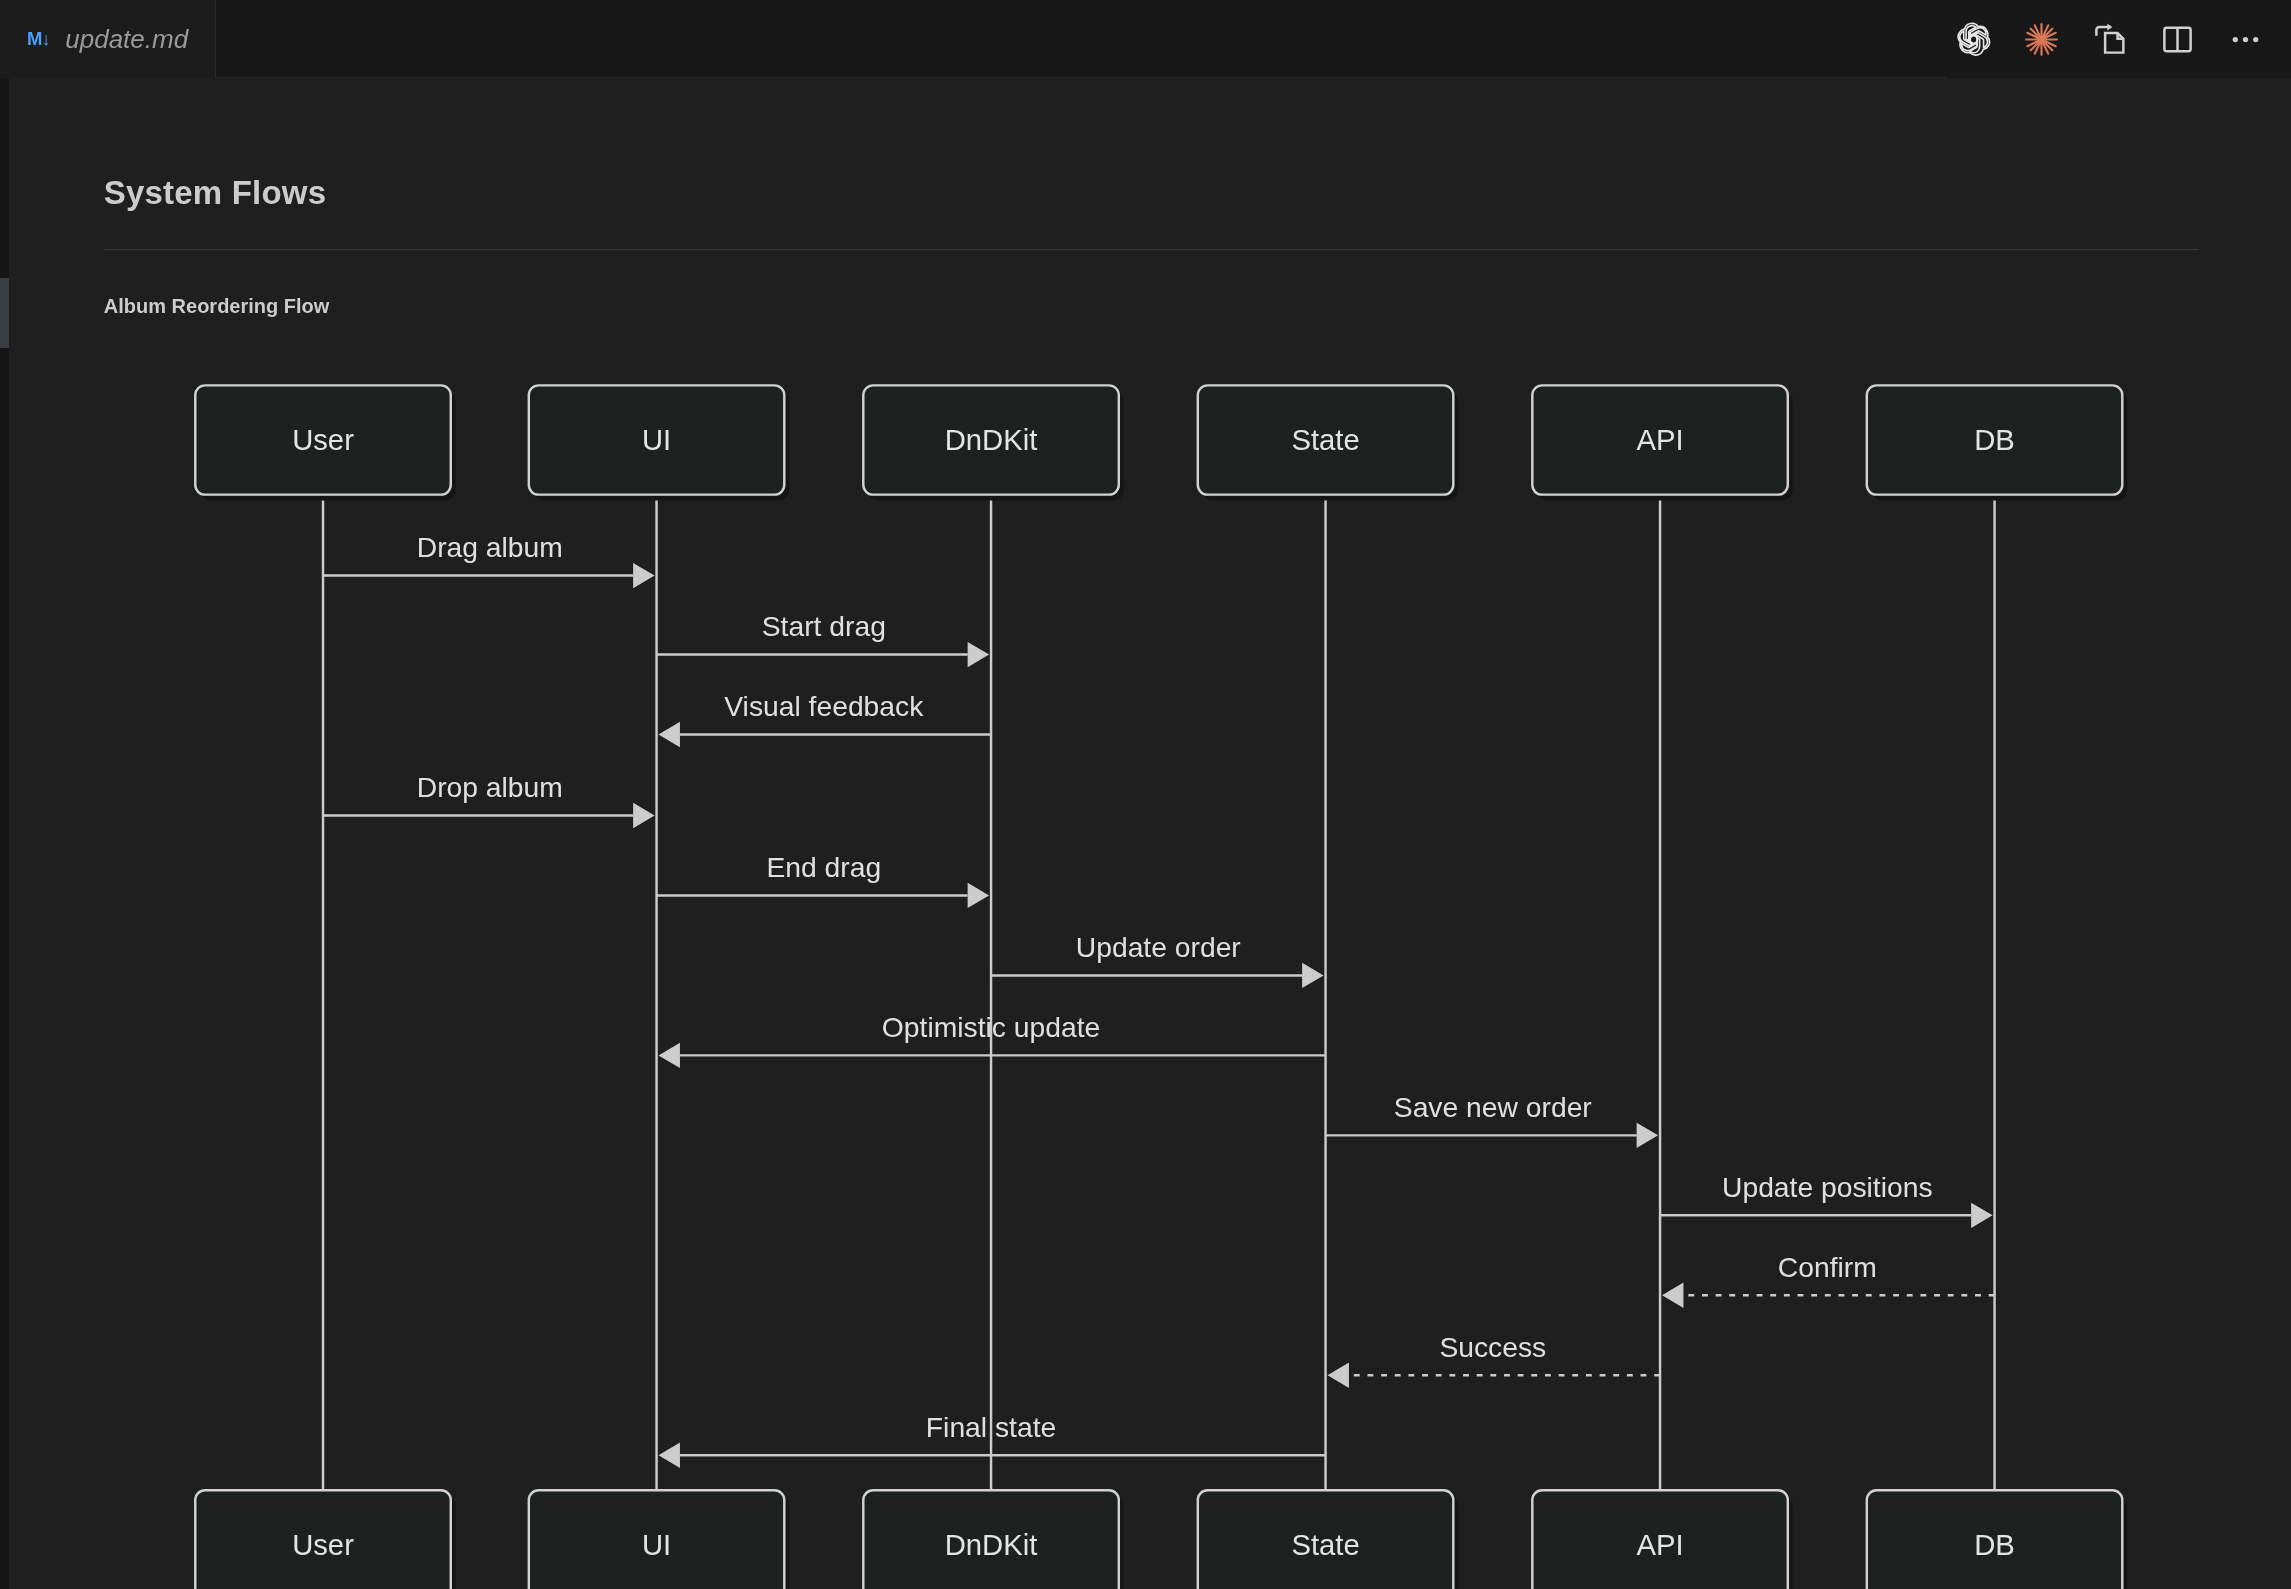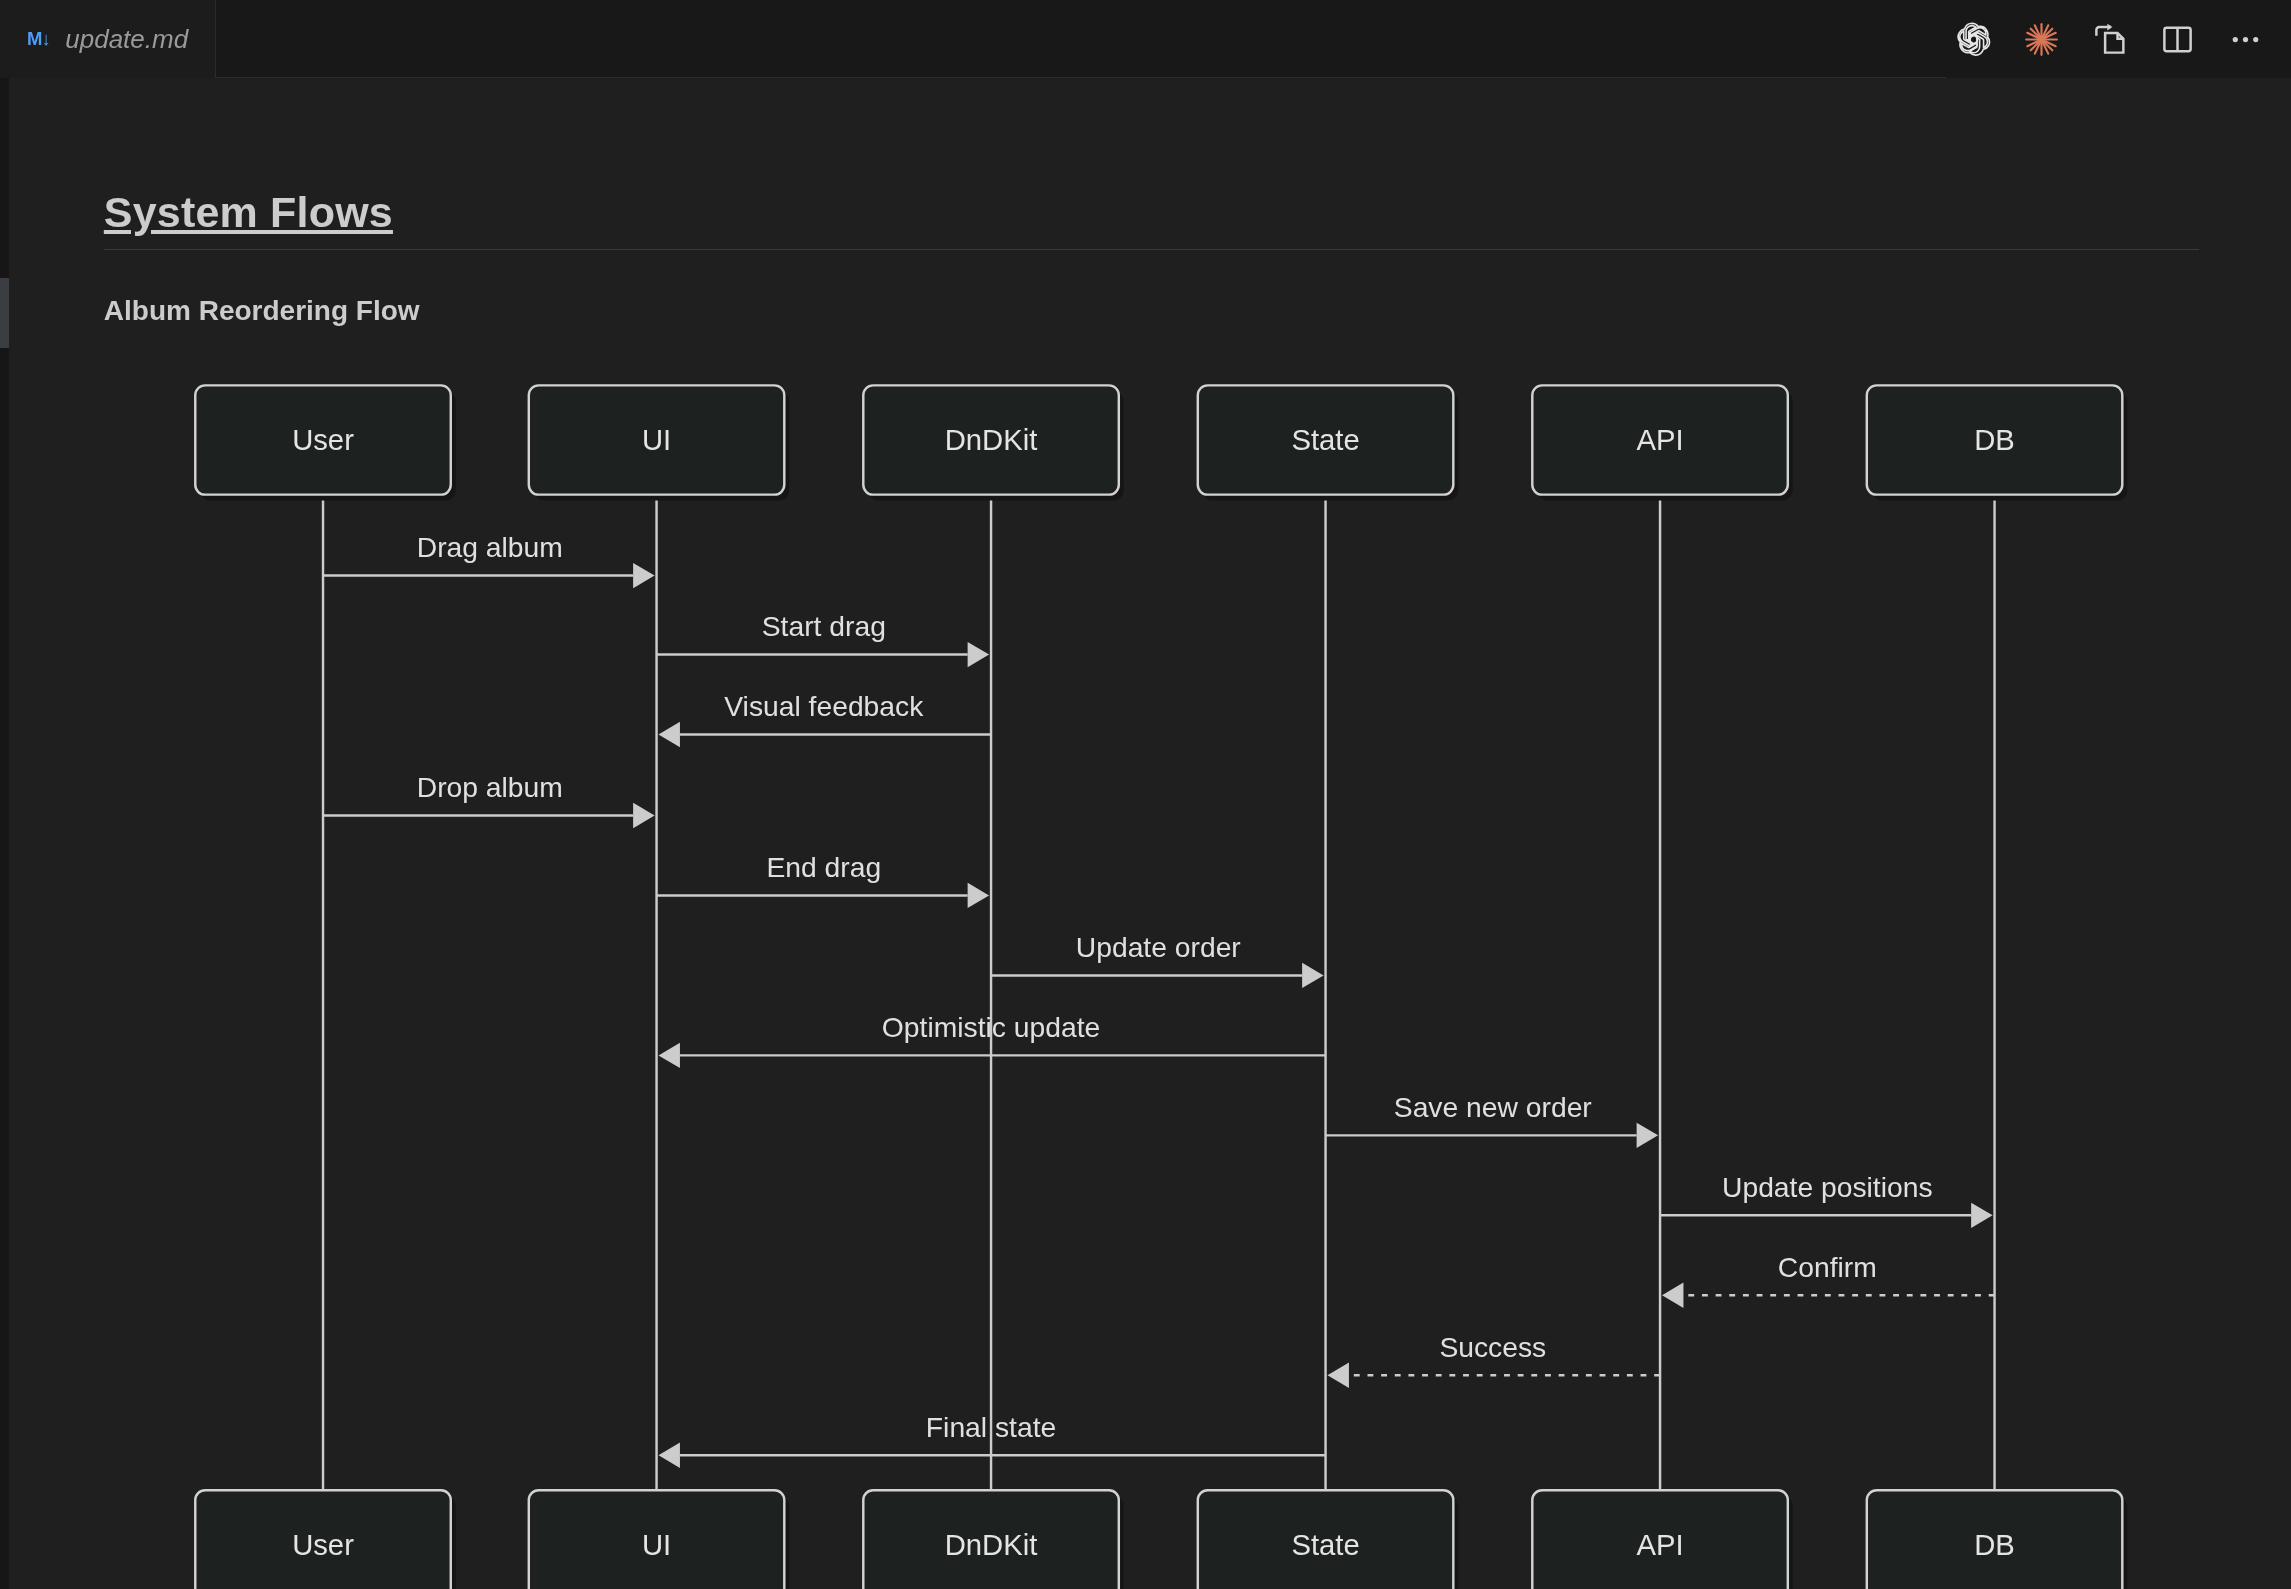--- a/index.html
+++ b/index.html
@@ -58,32 +58,31 @@
   }
   #gutter-thumb {
     position: absolute; left: 0; top: 200px; width: 8.8px; height: 70px;
     background: #3a3d41;
   }
 
   
   #doc { position: absolute; left: 8.8px; top: 78px; width: 2283px; height: 1512px; }
 
   #h1 {
-    position: absolute; left: 95px; top: 110px;
-    font-size: 43px; font-weight: bold; color: #cccccc;
+    position: absolute; left: 95px; top: 96px;
+    font-size: 33px; font-weight: bold; color: #cccccc;
     letter-spacing: 0.2px;
-    text-decoration: underline;
   }
   #h1rule {
     position: absolute; left: 95px; top: 171px; width: 2095px; height: 1px;
     background: #3b3b3b;
   }
   #h2 {
     position: absolute; left: 95px; top: 217px;
-    font-size: 28px; font-weight: bold; color: #cccccc;
+    font-size: 20px; font-weight: bold; color: #cccccc;
   }
 
   #diagram { position: absolute; left: 0px; top: 0px; width: 2283px; height: 1512px; }
   #diagram svg { display: block; }
 
   .lifeline { stroke: #cccccc; stroke-width: 2.5; }
   .pbox {
     fill: #1d2221; stroke: #d2d2d2; stroke-width: 2.5; rx: 10; ry: 10;
   }
   .pboxshadow { fill: #151515; rx: 10; ry: 10; }

